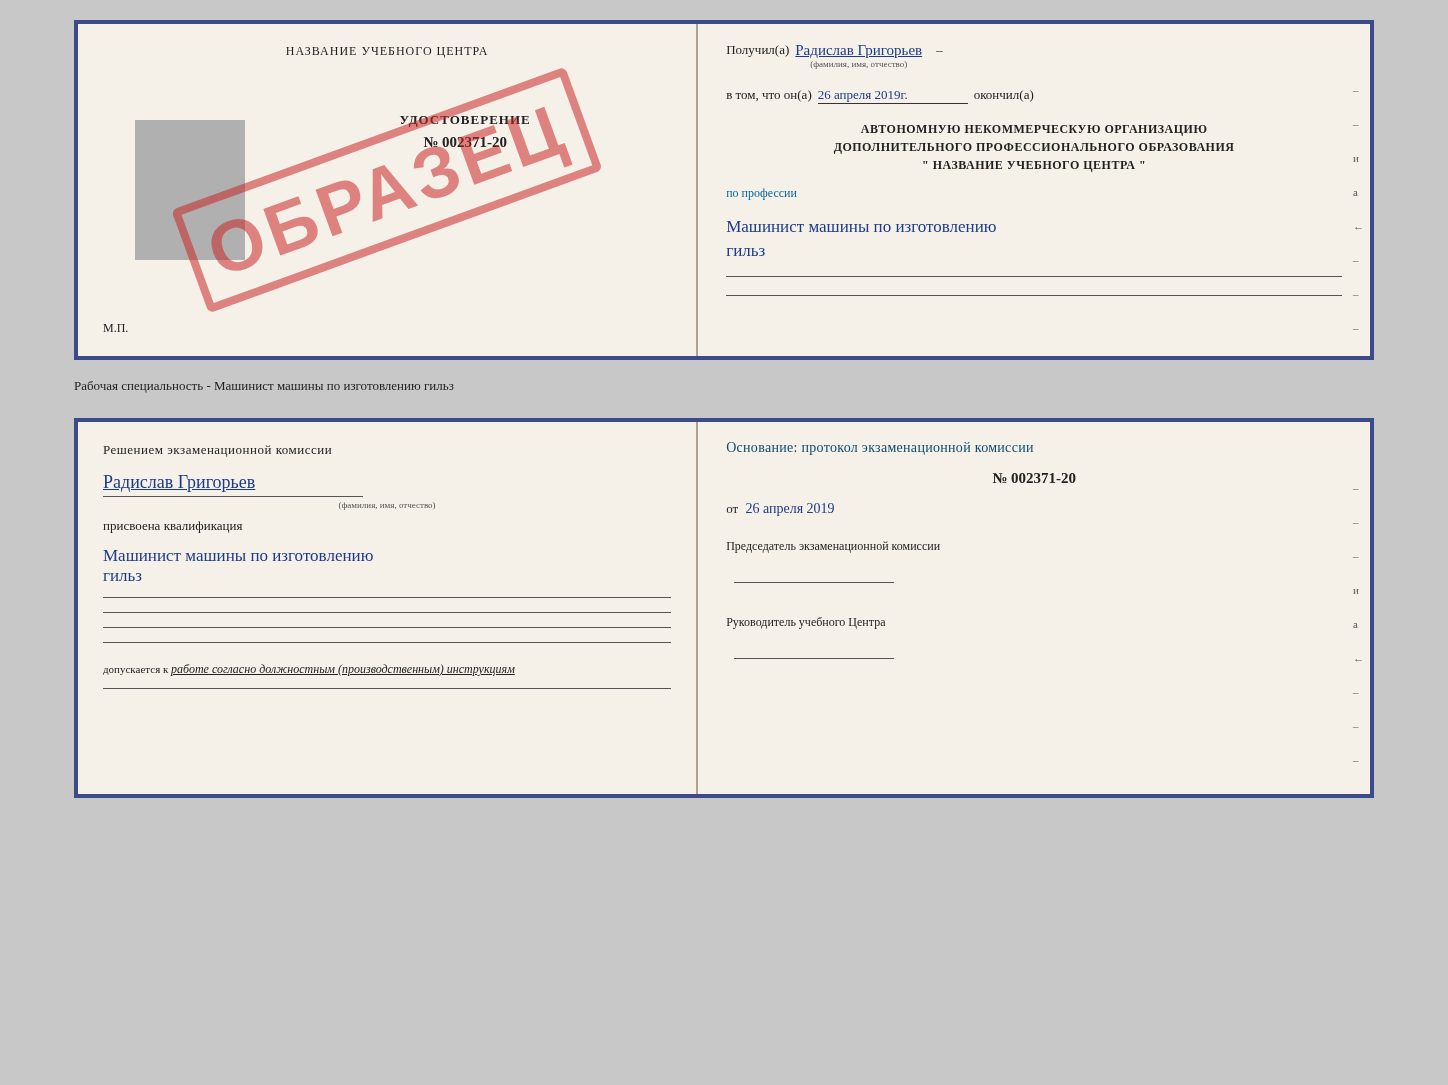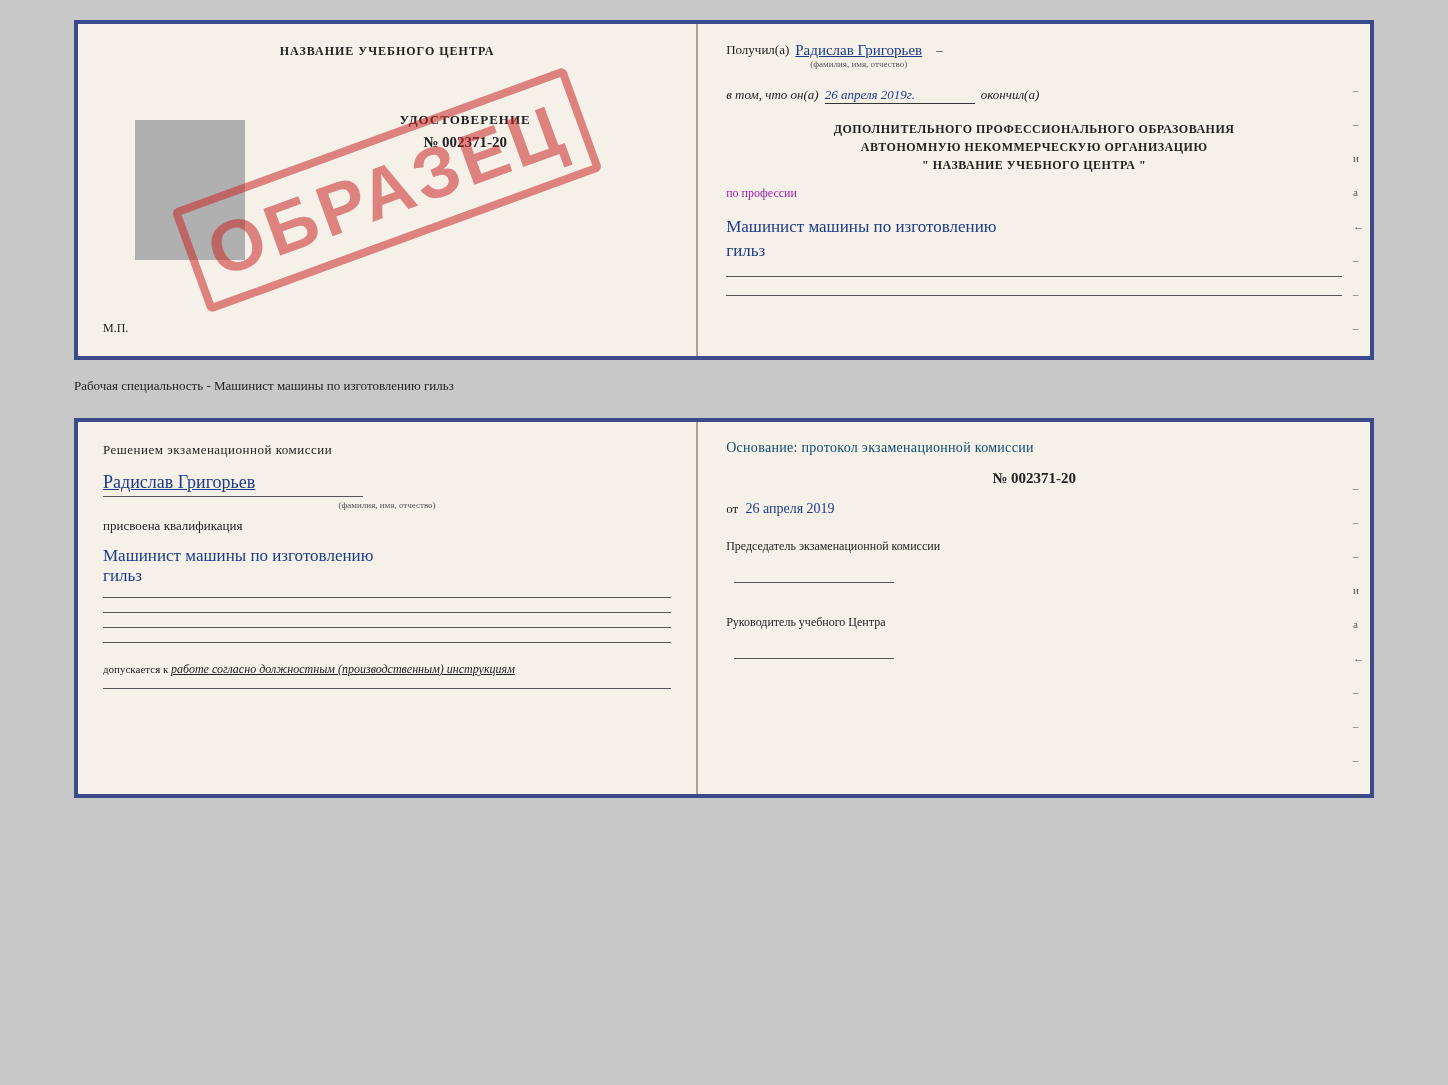--- a/index.html
+++ b/index.html
@@ -46,21 +46,21 @@
       width: 52%;
       padding: 18px 28px;
       display: flex;
       flex-direction: column;
       gap: 12px;
       position: relative;
     }
 
     .heading-small {
       font-size: 12px;
-      font-weight: bold;
+      font-weight: normal;
       letter-spacing: 1px;
       text-align: center;
       color: #222;
     }
 
     .gray-box {
       width: 110px;
       height: 140px;
       background: #b0b0b0;
       margin: 8px 0;
@@ -157,21 +157,21 @@
       text-align: center;
       font-size: 12px;
       font-weight: bold;
       color: #222;
       line-height: 1.5;
       letter-spacing: 0.5px;
     }
 
     .profession-line {
       font-size: 12px;
-      color: #a21caf;
+      color: #0369a1;
     }
 
     .profession-handwritten {
       font-family: 'Segoe Script', 'Brush Script MT', cursive;
       font-size: 17px;
       color: #1a3a8a;
       margin-top: 4px;
     }
 
     .side-marks {
@@ -328,29 +328,29 @@
     <div class="top-doc-right">
       <div class="poluchil-line">
         <span>Получил(а)</span>
         <span style="position:relative; display:inline-block;">
           <span class="handwritten">Радислав Григорьев</span>
           <span class="small-label" style="position:absolute; left:0; right:0; bottom:-10px;">(фамилия, имя, отчество)</span>
         </span>
         <span style="margin-left:8px;">–</span>
       </div>
 
-      <div class="vtom-line" style="margin-top:16px;font-style:italic;">
+      <div class="vtom-line" style="margin-top:16px;">
         <span>в том, что он(а)</span>
         <span class="underline-field">26 апреля 2019г.</span>
         <span>окончил(а)</span>
       </div>
 
       <div class="block-center" style="margin-top:4px;">
+        <div>АВТОНОМНУЮ НЕКОММЕРЧЕСКУЮ ОРГАНИЗАЦИЮ</div>
         <div>ДОПОЛНИТЕЛЬНОГО ПРОФЕССИОНАЛЬНОГО ОБРАЗОВАНИЯ</div>
-        <div>АВТОНОМНУЮ НЕКОММЕРЧЕСКУЮ ОРГАНИЗАЦИЮ</div>
         <div>"   НАЗВАНИЕ УЧЕБНОГО ЦЕНТРА   "</div>
       </div>
 
       <div class="profession-line">по профессии</div>
       <div class="profession-handwritten">Машинист машины по изготовлению</div>
       <div class="profession-handwritten" style="margin-top:-8px;">гильз</div>
       <div class="line-separator"></div>
       <div class="line-separator"></div>
 
       <div class="side-marks">

